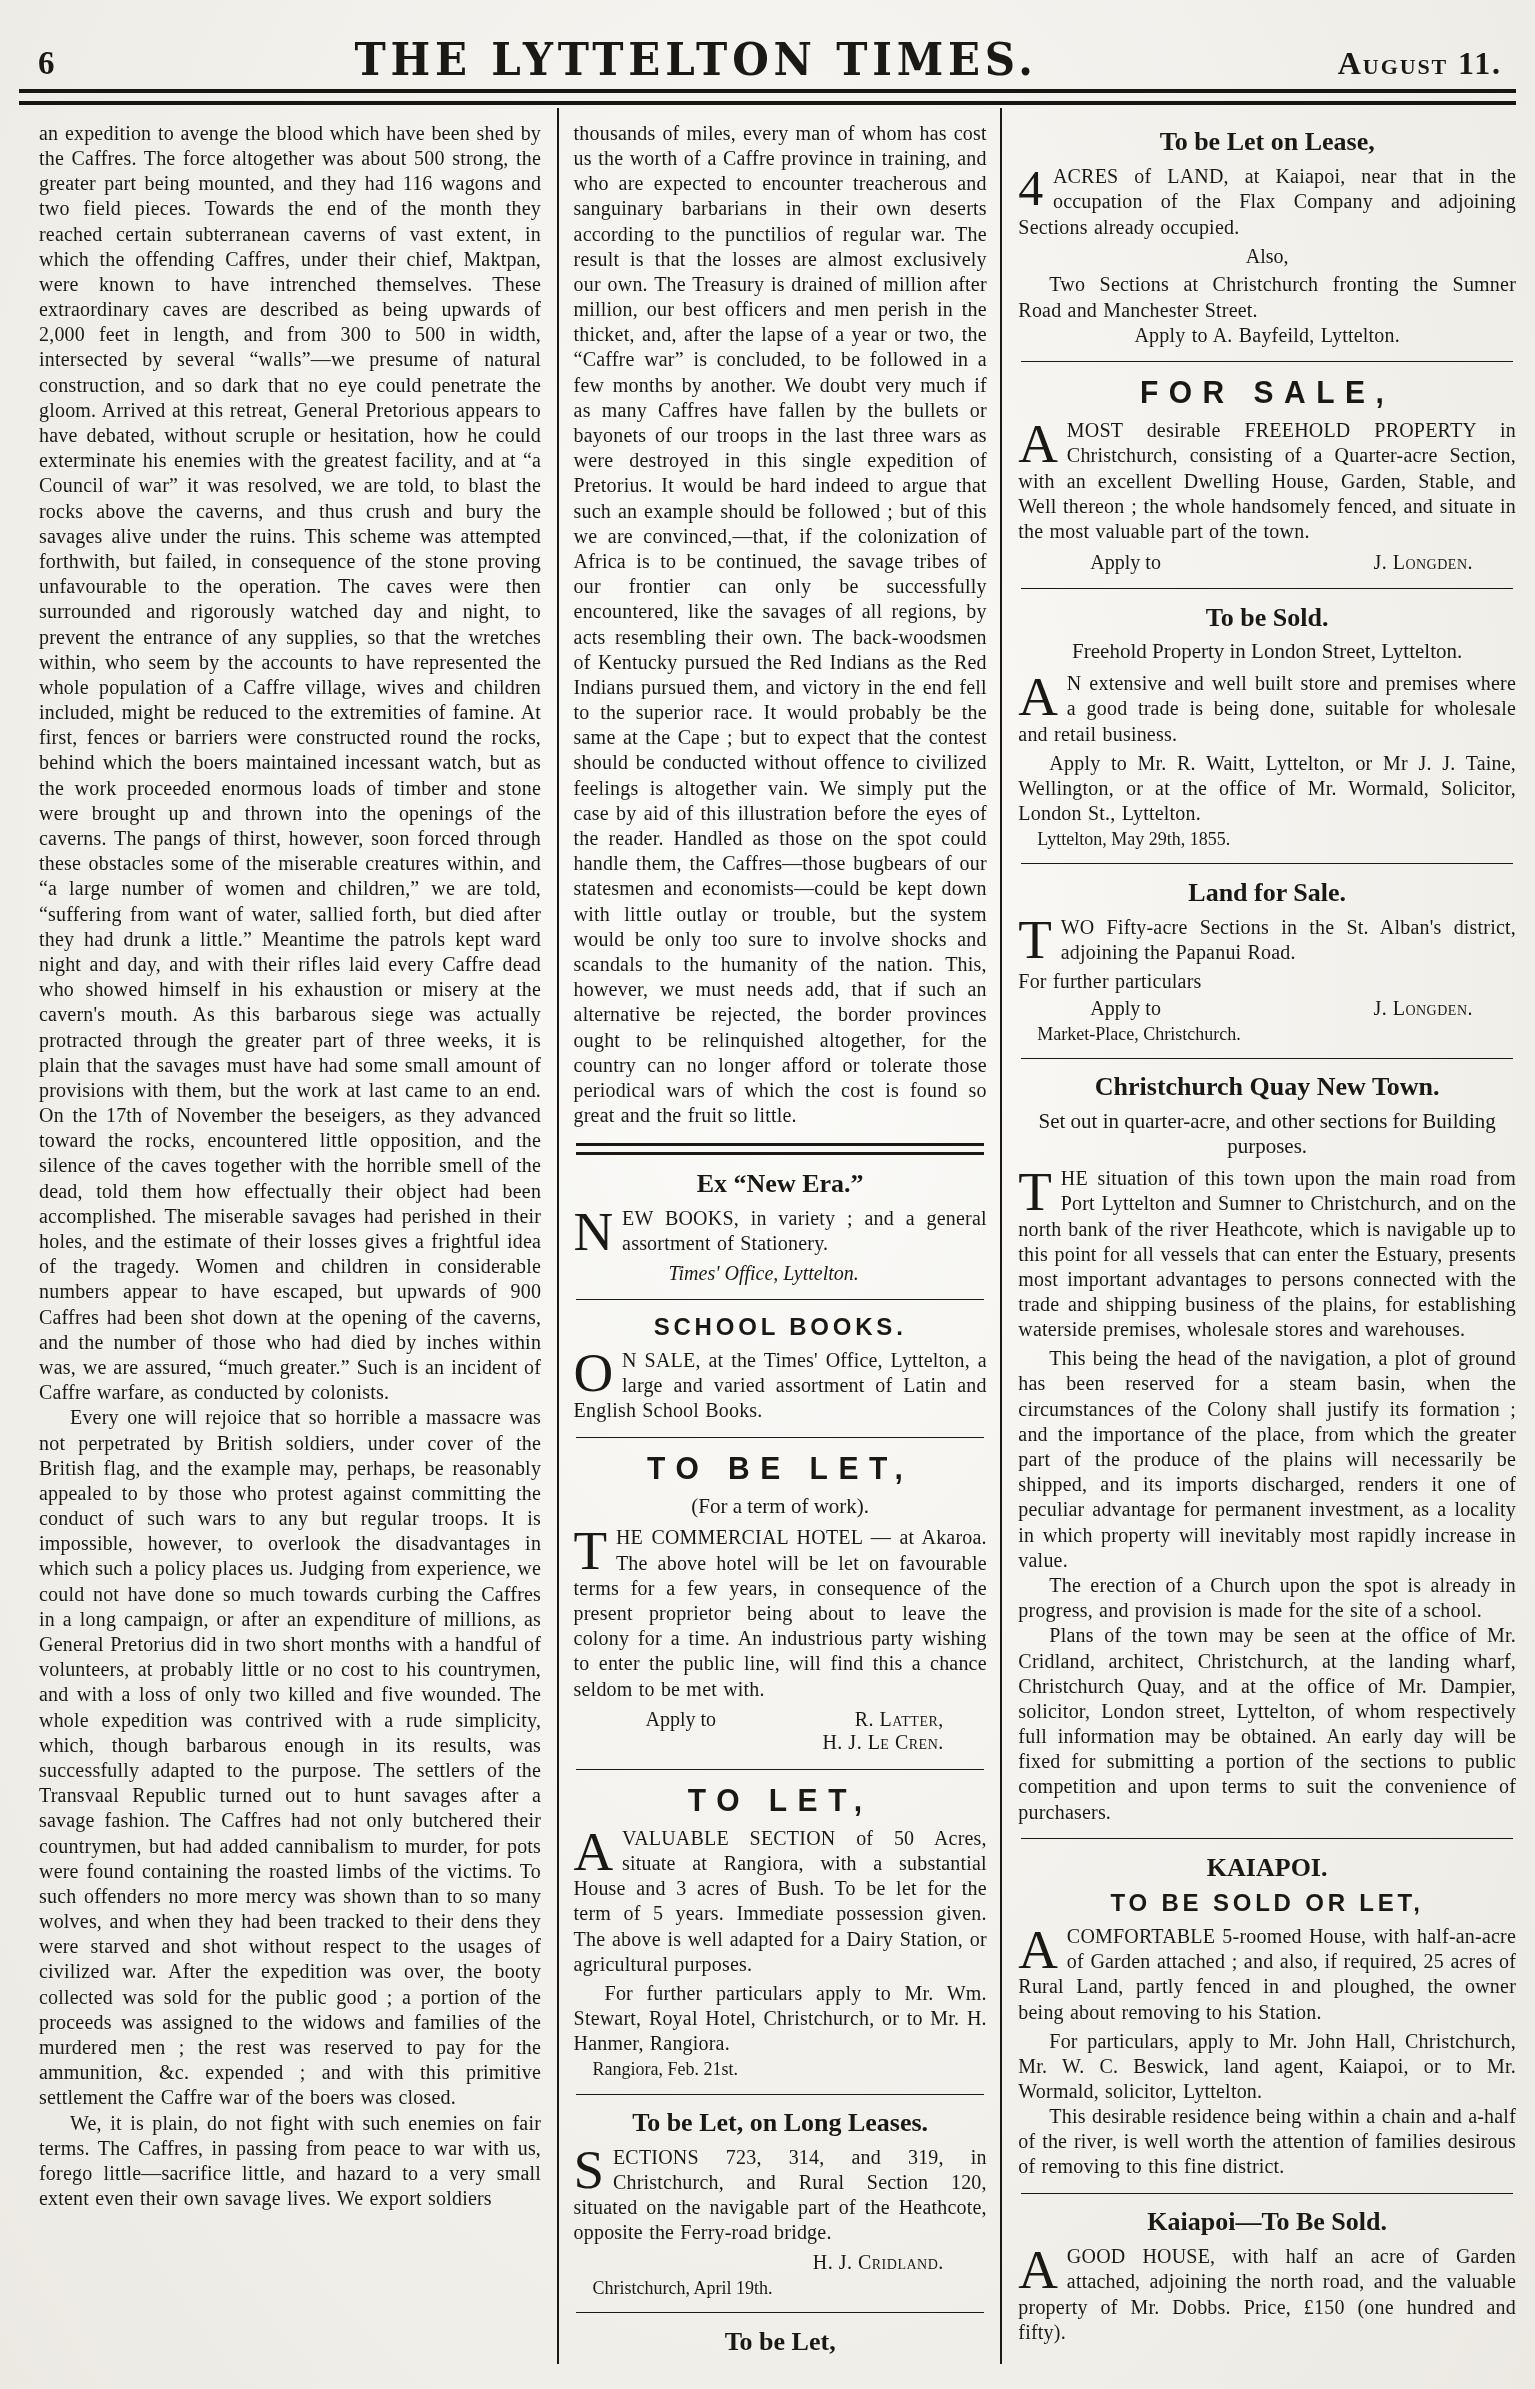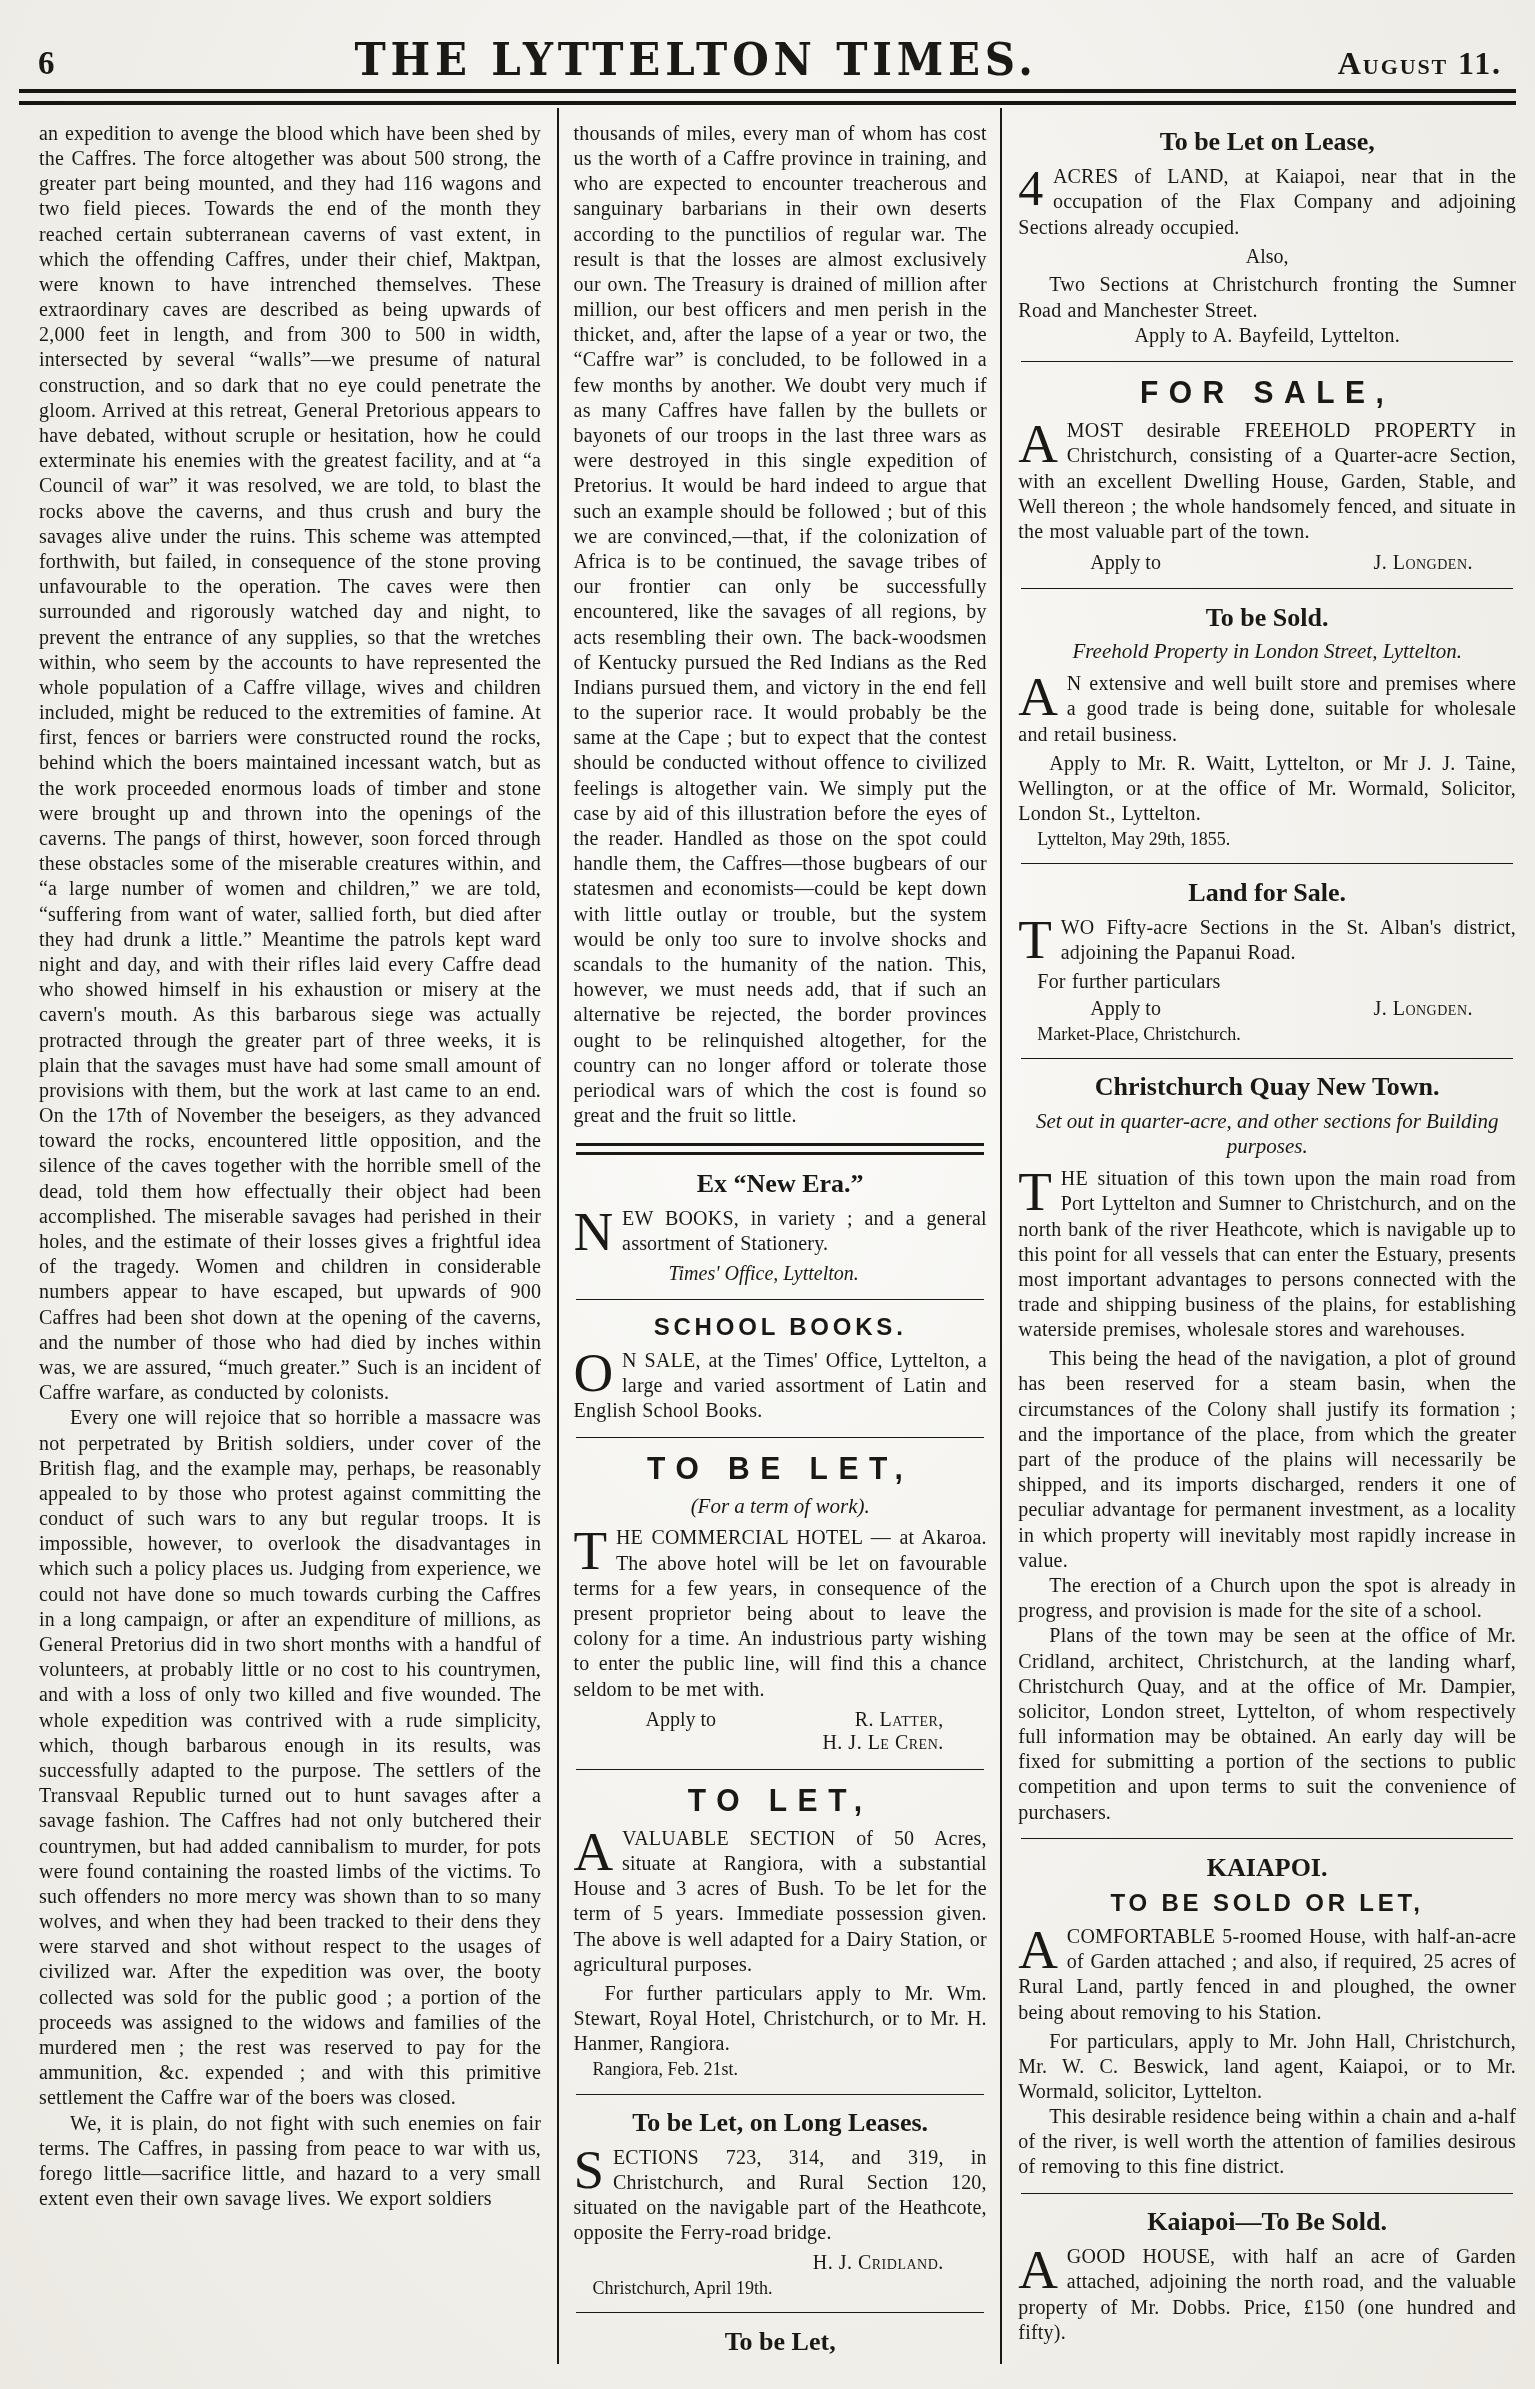--- a/index.html
+++ b/index.html
@@ -50,21 +50,21 @@
     font-family:"Liberation Serif",serif;
   }
   .h-sans{
     text-align:center;font-weight:bold;font-size:24px;letter-spacing:3.8px;margin:6.7px 0;
     font-family:"Liberation Sans",sans-serif;
   }
   .h-sans-big{
     text-align:center;font-weight:bold;font-size:30px;letter-spacing:10.5px;margin:7.6px 0 8.6px 0;
     font-family:"Liberation Sans",sans-serif;transform:scaleY(1.05);
   }
-  .sub-italic{text-align:center;font-style:italic;font-size:21px;margin:1.9px 0 6.7px 0;line-height:1.2;}
+  .sub-italic{text-align:center;font-size:21px;margin:1.9px 0 6.7px 0;line-height:1.2;}
   .dropcap{
     float:left;font-size:55px;line-height:0.8;padding:3.8px 8.6px 0 0;font-family:"Liberation Serif",serif;
   }
   .dropcap-num{font-size:50px;letter-spacing:1px;}
   .adbody{margin-bottom:3.8px;}
   .ad{margin-bottom:4.8px;}
   .center-line{text-align:center;font-size:20px;margin:4.8px 0;}
   .apply-row{
     display:flex;justify-content:space-between;align-items:baseline;
     padding:2.9px 43px 1px 72px;font-size:20px;
@@ -218,21 +218,21 @@
         <div class="dateline">Lyttelton, May 29th, 1855.</div>
       </div>
 
       <div class="rule"></div>
 
       <div class="ad">
         <div class="h-serif">Land for Sale.</div>
         <div class="body-text adbody clearfix">
           <span class="dropcap">T</span><span>WO Fifty-acre Sections in the St. Alban's district, adjoining the Papanui Road.</span>
         </div>
-        <p class="body-text" style="margin-left:19px;">For further particulars</p>
+        <p class="body-text" style="">For further particulars</p>
         <div class="apply-row">
           <span>Apply to</span>
           <span class="name-sc">J. Longden.</span>
         </div>
         <div class="dateline">Market-Place, Christchurch.</div>
       </div>
 
       <div class="rule"></div>
 
       <div class="ad">

